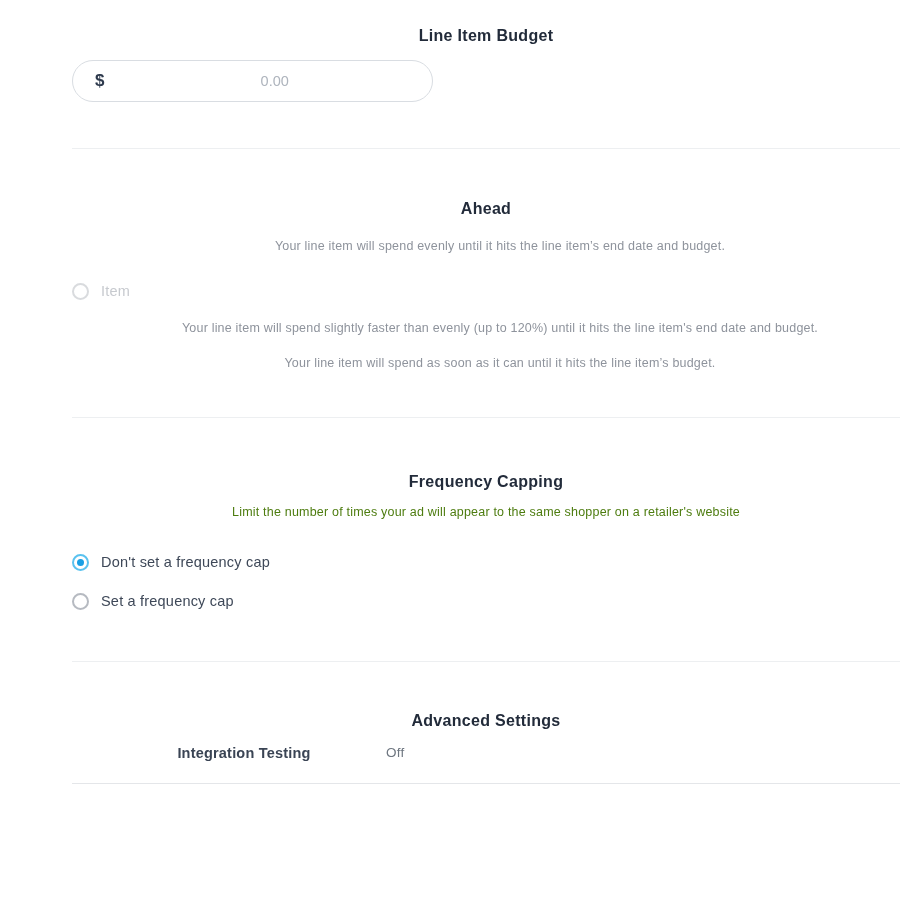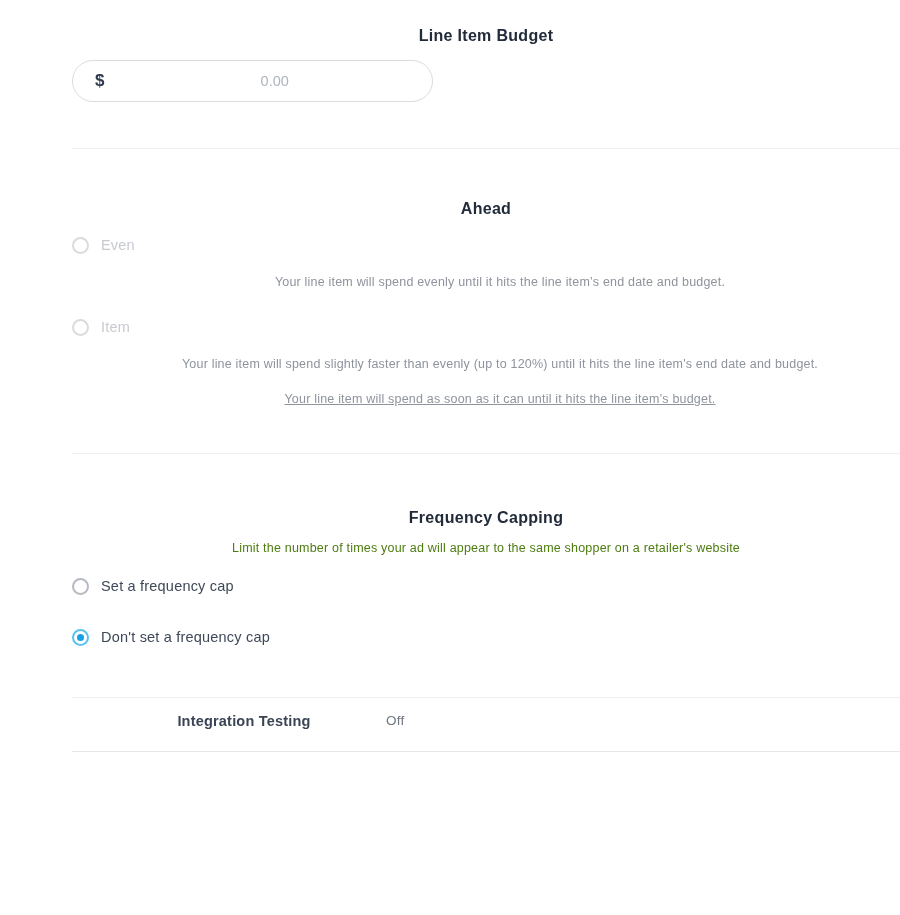--- a/index.html
+++ b/index.html
@@ -68,21 +68,21 @@
   .adv-label{ width:284px; font-size:14.5px; font-weight:700; color:#3a4454; letter-spacing:.2px; }
   .adv-value{ font-size:13.5px; color:#6e7680; letter-spacing:.2px; }
 
   
   .mt-budget-title{ margin-top:26px; }
   .mt-div1{ margin-top:46px; }
   .mt-pacing-title{ margin-top:50px; }
   .mt-radio1{ margin-top:18px; }
   .mt-desc{ margin-top:21px; }
   .mt-radio-next{ margin-top:28px; }
-  .mt-desc3{ margin-top:20px;text-decoration:underline; }
+  .mt-desc3{ margin-top:20px; }
   .mt-div2{ margin-top:46px; }
   .mt-freq-title{ margin-top:54px; }
   .mt-subtitle{ margin-top:14px; }
   .mt-freq-radio1{ margin-top:33px; }
   .mt-freq-radio2{ margin-top:21px; }
   .mt-div3{ margin-top:51px; }
   .mt-adv-title{ margin-top:49px; }
   .mt-adv-row{ margin-top:14px; }
   .mt-div4{ margin-top:22px; }
 </style>
@@ -95,60 +95,55 @@
 
   <div class="currency-input">
     <span class="currency-symbol">$</span>
     <input type="text" placeholder="0.00" style="">
   </div>
 
   <div class="divider mt-div1"></div>
 
   <h3 class="section-title mt-pacing-title">Ahead</h3>
 
-  <div class="radio-row disabled mt-radio1">
-    <span class="radio-circle">
-        <span class="radio-dot"></span>
-      </span>
-    <span class="radio-label">Even</span>
-  </div>
   <p class="radio-desc mt-desc">Your line item will spend evenly until it hits the line item’s end date and budget.</p>
 
   <div class="radio-row disabled mt-radio-next">
     <span class="radio-circle">
         <span class="radio-dot"></span>
       </span>
     <span class="radio-label">Item</span>
   </div>
   <p class="radio-desc mt-desc">Your line item will spend slightly faster than evenly (up to 120%) until it hits the line item's end date and budget.</p>
 
   <p class="radio-desc mt-desc3">Your line item will spend as soon as it can until it hits the line item’s budget.</p>
 
   <div class="divider mt-div2"></div>
 
   <h3 class="section-title mt-freq-title">Frequency Capping</h3>
 
   <p class="section-subtitle mt-subtitle">Limit the number of times your ad will appear to the same shopper on a retailer's website</p>
 
+  <div class="radio-row selected mt-freq-radio1">
+    <span class="radio-circle">
+        <span class="radio-dot"></span>
+      </span>
+    <span class="radio-label">Don't set a frequency cap</span>
+  </div>
+
   <div class="radio-row mt-freq-radio2">
     <span class="radio-circle">
         <span class="radio-dot"></span>
       </span>
     <span class="radio-label">Set a frequency cap</span>
   </div>
 
-  <div class="radio-row selected mt-freq-radio1">
-    <span class="radio-circle">
-        <span class="radio-dot"></span>
-      </span>
-    <span class="radio-label">Don't set a frequency cap</span>
-  </div>
-
   <div class="divider mt-div3"></div>
 
+  <h3 class="section-title mt-adv-title">Advanced Settings</h3>
 
   <div class="adv-row mt-adv-row">
     <span class="adv-label">Integration Testing</span>
     <span class="adv-value">Off</span>
   </div>
 
   <div class="divider dark mt-div4"></div>
 
 </div>
 

